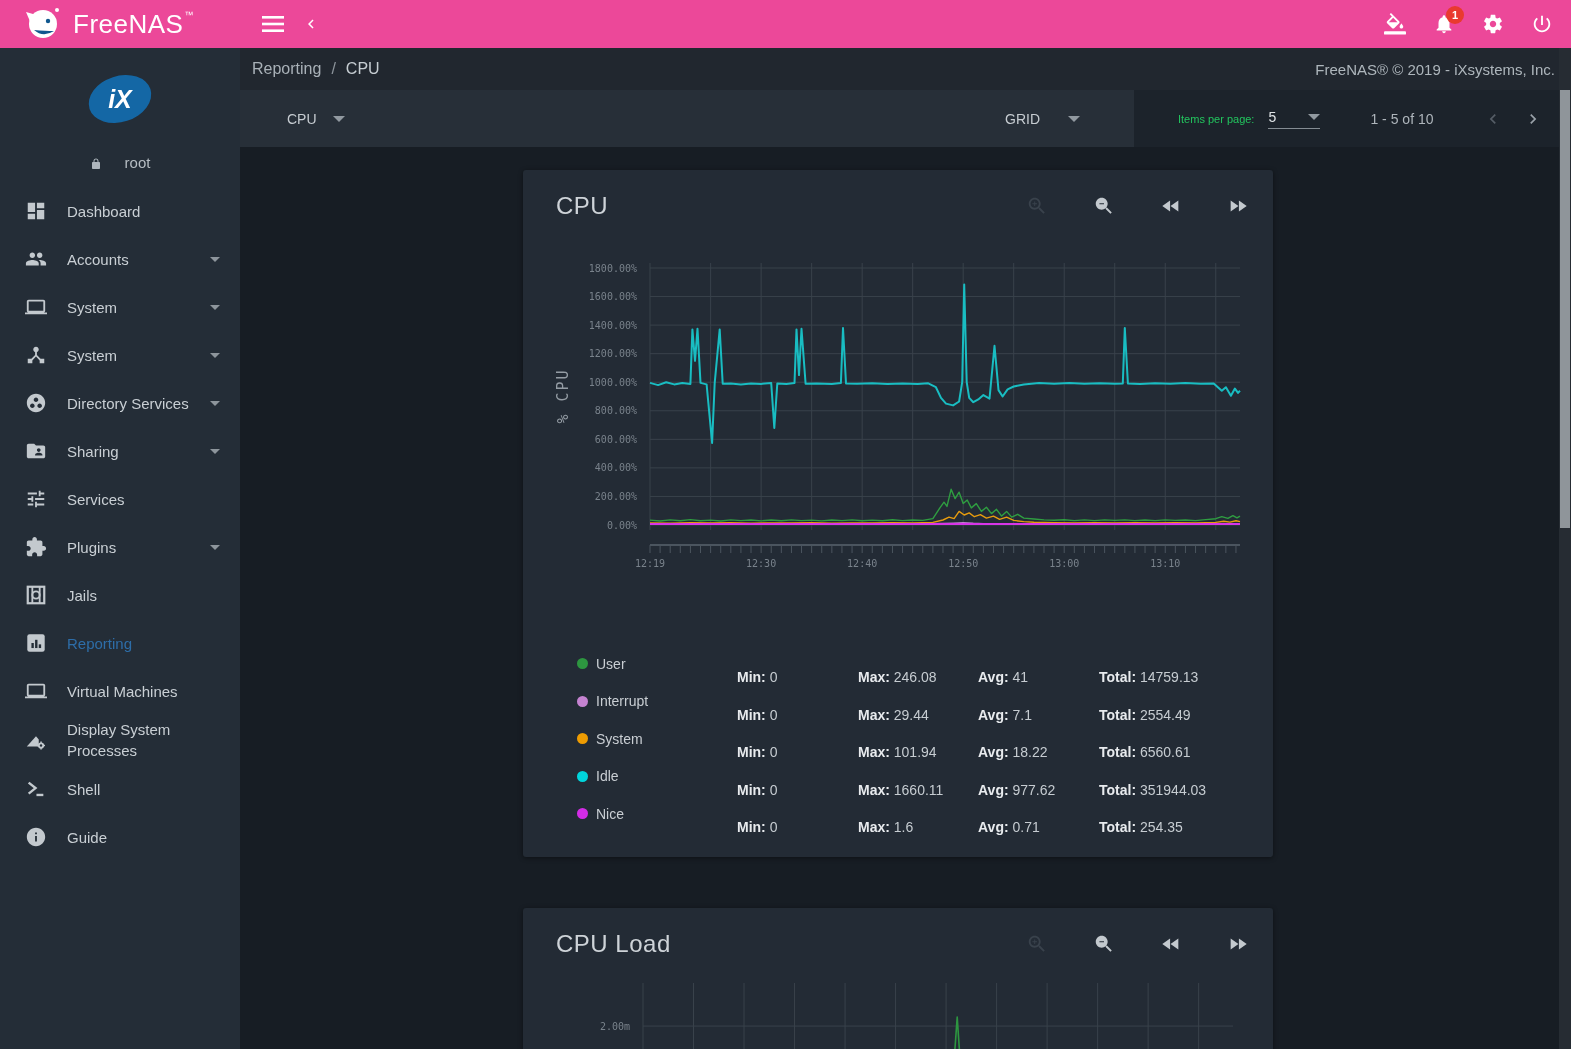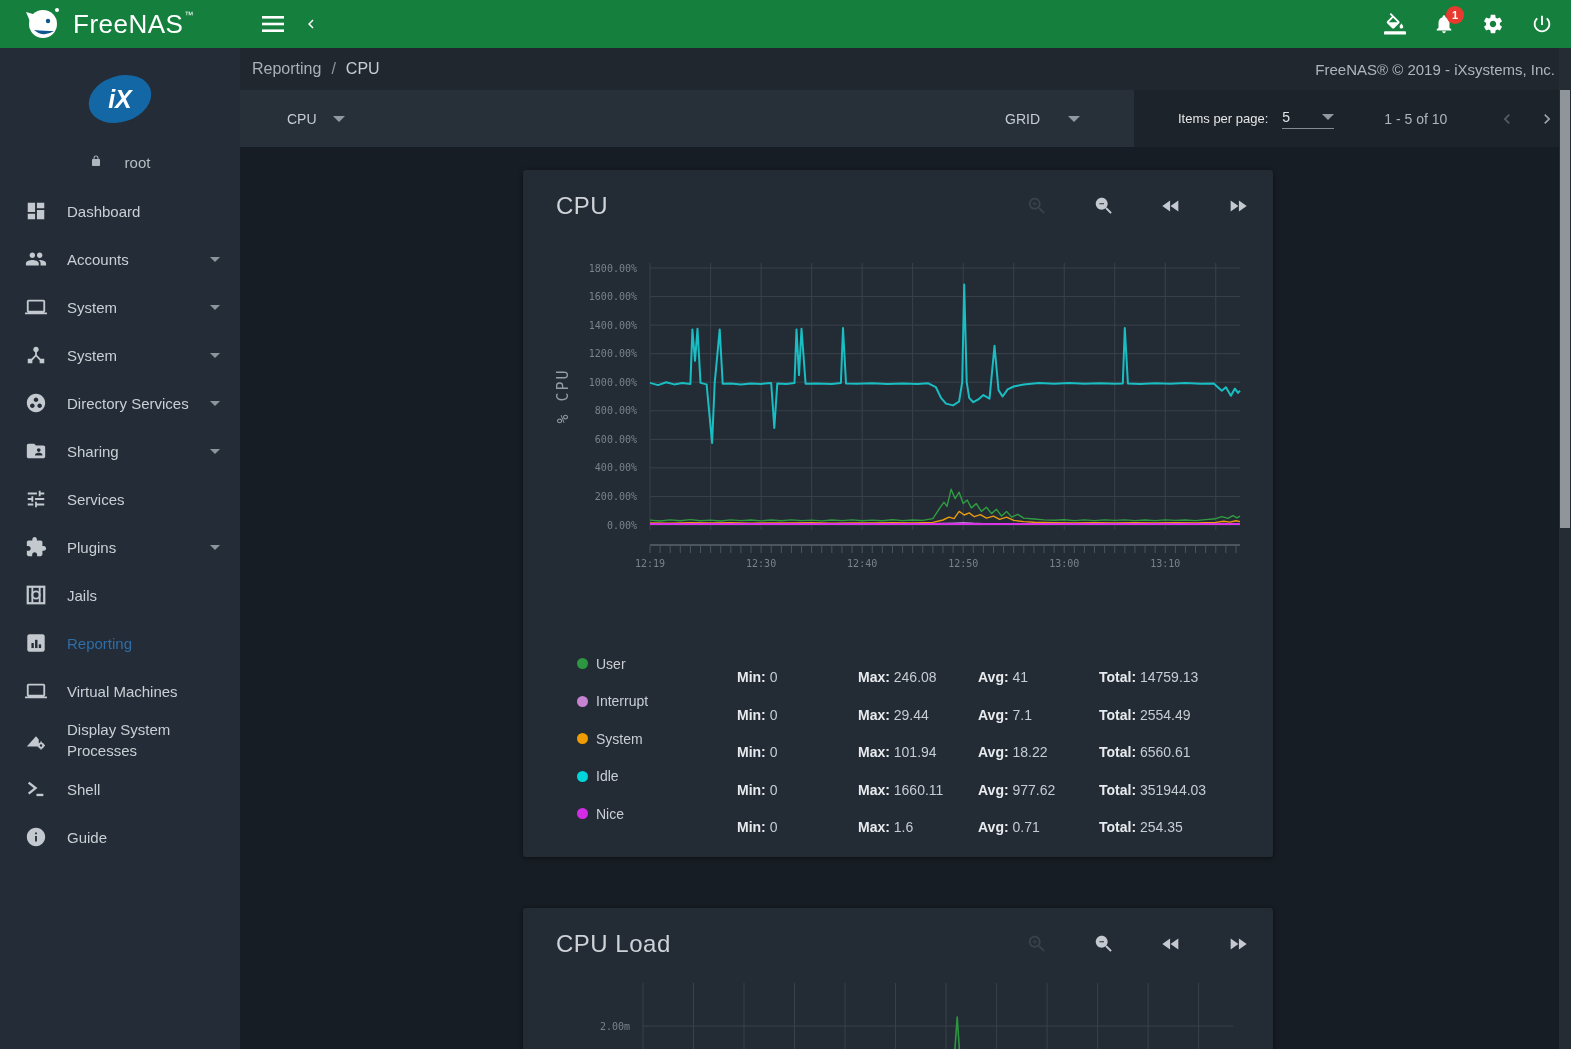--- a/index.html
+++ b/index.html
@@ -1,36 +1,36 @@
 <!DOCTYPE html>
 <html><head>
 <meta charset="utf-8">
 <style>
   * { margin:0; padding:0; box-sizing:border-box; }
   html,body { width:1571px; height:1049px; overflow:hidden; }
   body { background:#171d24; font-family:"Liberation Sans",sans-serif; position:relative; color:#c9cfd4; }
 
   
-  .topbar { position:absolute; top:0; left:0; width:1571px; height:48px; background:#15803d; z-index:30; display:flex; align-items:center; }
+  .topbar { position:absolute; top:0; left:0; width:1571px; height:48px; background:#ec4899; z-index:30; display:flex; align-items:center; }
   .brand { width:240px; height:48px; display:flex; align-items:center; padding-left:24px; }
   .brand-name { color:#fff; font-size:26px; font-weight:400; letter-spacing:.5px; margin-left:9px; }
   .brand-tm { color:#fff; font-size:9px; vertical-align:top; position:relative; top:-9px; margin-left:1px; }
   .tb-btn { background:none; border:none; color:#fff; cursor:pointer; display:flex; align-items:center; justify-content:center; }
   .hamburger { margin-left:22px; }
   .backbtn { margin-left:18px; }
   .topbar-right { position:absolute; right:18px; top:0; height:48px; display:flex; align-items:center; gap:27px; }
   .bell-wrap { position:relative; }
   .badge { position:absolute; top:-7px; right:-9px; min-width:18px; height:18px; border-radius:9px; background:#e93a2f; color:#fff; font-size:11px; font-weight:bold; display:flex; align-items:center; justify-content:center; padding:0 4px; }
 
   
   .sidebar { position:absolute; top:48px; left:0; width:240px; bottom:0; background:#242d37; z-index:20; }
   .org-block { height:139px; display:flex; flex-direction:column; align-items:center; justify-content:center; padding-top:12px; }
   .ix-ellipse { width:64px; height:46px; background:#1467a5; border-radius:50%; transform:rotate(-18deg); display:flex; align-items:center; justify-content:center; }
   .ix-ellipse span { transform:rotate(18deg); color:#fff; font-size:25px; font-weight:bold; font-style:italic; letter-spacing:0; }
-  .user-row { margin-top:32px; display:flex; align-items:flex-start; gap:23px; color:#b6bdc3; font-size:15px; }
+  .user-row { margin-top:32px; display:flex; align-items:flex-end; gap:23px; color:#b6bdc3; font-size:15px; }
   .nav-item { display:flex; align-items:center; min-height:48px; padding:4px 20px 4px 24px; font-size:15px; color:#c9cfd4; cursor:pointer; }
   .nav-icon { width:24px; height:24px; flex:none; color:#c3c9ce; display:flex; align-items:center; justify-content:center; }
   .nav-label { margin-left:19px; line-height:21px; padding-right:6px; }
   .nav-item.active .nav-label { color:#2d6da8; }
   .caret-down { margin-left:auto; width:0; height:0; border-left:5px solid transparent; border-right:5px solid transparent; border-top:5px solid #8d959c; }
 
   
   .content { position:absolute; left:240px; top:48px; right:0; bottom:0; }
   .crumbbar { height:42px; background:#21272f; display:flex; align-items:center; justify-content:space-between; padding:0 16px 0 12px; }
   .crumbs { display:flex; align-items:center; gap:10px; font-size:16px; }
@@ -39,21 +39,21 @@
   .crumb-current { color:#c6cdd2; }
   .copyright { color:#aeb6bc; font-size:15px; }
 
   .toolbar { position:relative; height:57px; background:#1c232b; }
   .toolbar-left { position:absolute; left:0; top:0; width:894px; height:57px; background:#272f38; }
   .select-ctl { position:absolute; top:0; height:57px; display:flex; align-items:center; gap:16px; color:#c6ccd1; font-size:14px; cursor:pointer; }
   .sel-caret { width:0; height:0; border-left:6px solid transparent; border-right:6px solid transparent; border-top:6px solid #9199a0; }
   .report-select { left:47px; }
   .view-select { left:765px;gap:28px; }
   .toolbar-right { position:absolute; left:896px; right:0; top:0; height:57px; display:flex; align-items:center; padding-left:42px; gap:14px; }
-  .ipp-label { color:#e5e5e5; font-size:13px; }
+  .ipp-label { color:#22c55e; font-size:11px; }
   .ipp-select { display:flex; align-items:center; justify-content:space-between; width:52px; border-bottom:1px solid #848c93; padding-bottom:3px; color:#dfe3e6; font-size:14px; cursor:pointer; }
   .range-label { color:#aeb5bb; font-size:14px; margin-left:36px; }
   .pager { display:flex; align-items:center; gap:16px; margin-left:34px; }
   .pg-btn { background:none; border:none; cursor:pointer; width:24px; height:24px; display:flex; align-items:center; justify-content:center; }
 
   .page { position:absolute; left:0; top:99px; right:0; bottom:0; overflow:hidden; }
   .card { position:absolute; left:283px; width:750px; background:#232b35; border-radius:3px; box-shadow:0 1px 5px rgba(0,0,0,.45); }
   .card-cpu { top:23px; height:687px; }
   .card-load { top:761px; height:560px; }
   .card-title { position:absolute; left:33px; top:22px; font-size:24px; font-weight:400; color:#ced3d8; letter-spacing:.5px; }

